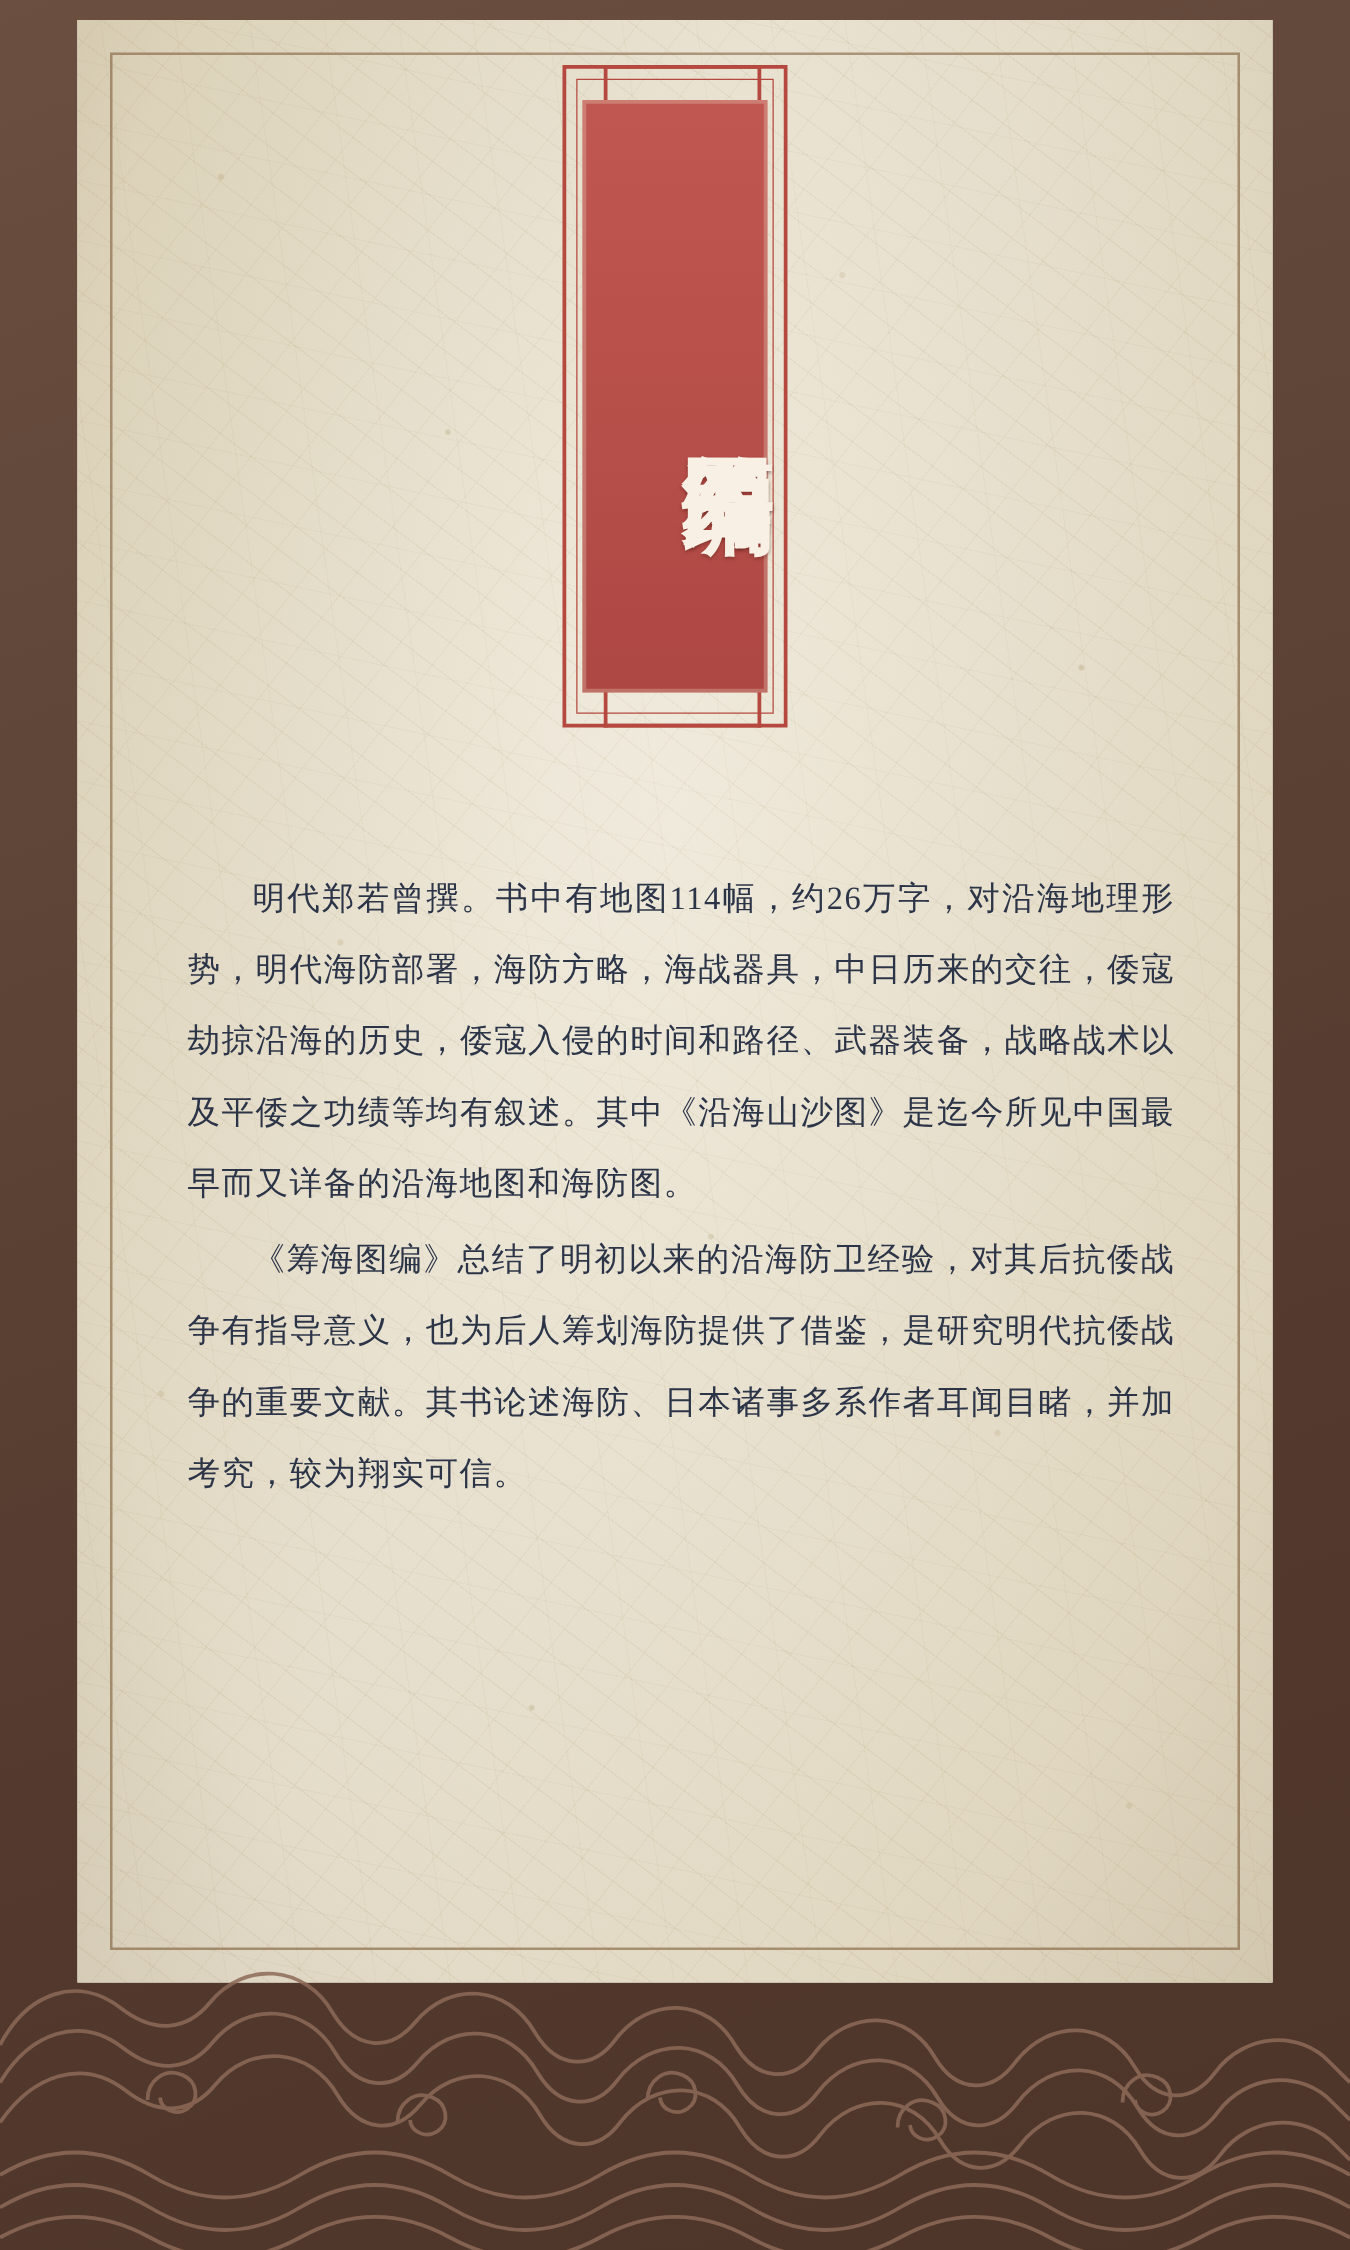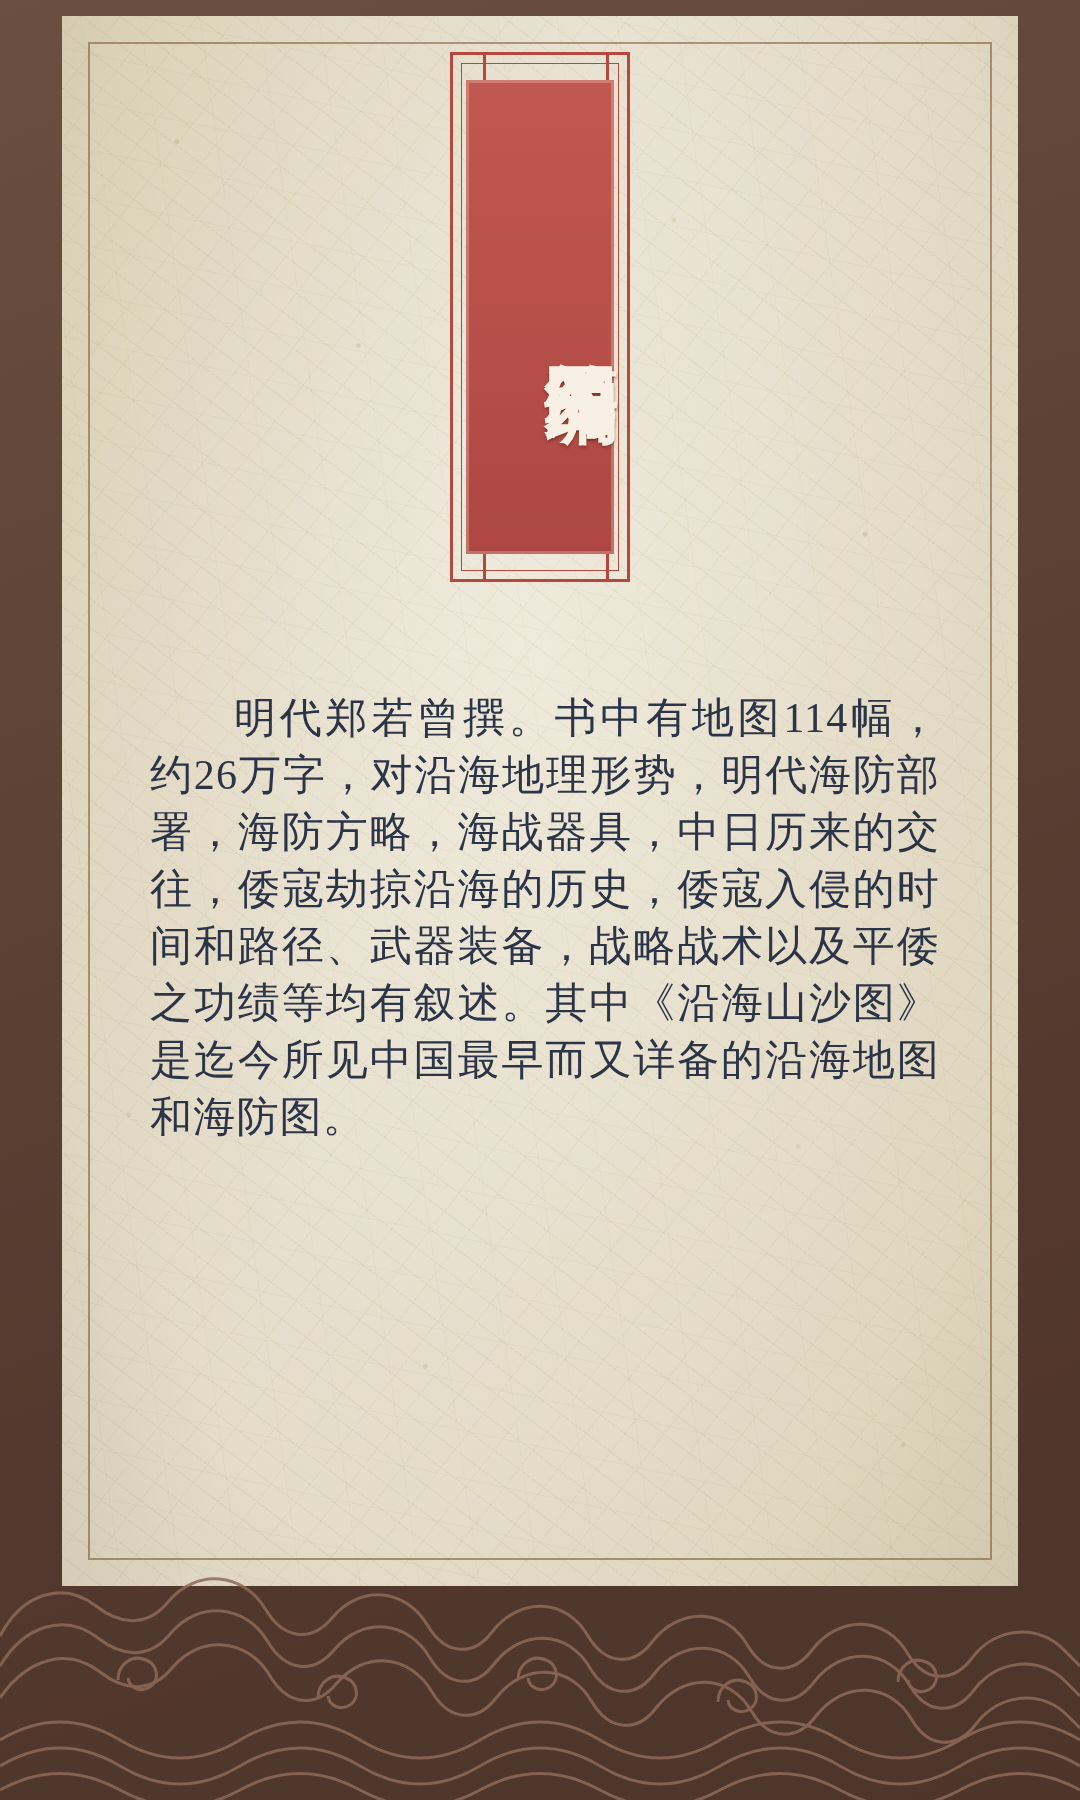--- a/index.html
+++ b/index.html
@@ -146,21 +146,21 @@
   }
 
   
   .body-text {
     position: absolute;
     left: 150px;
     top: 690px;
     width: 790px;
     color: #2c3448;
     font-family: "Liberation Serif", serif;
-    font-size: 42px;
+    font-size: 26px;
     line-height: 57px;
     letter-spacing: 1.2px;
     text-align: justify;
     z-index: 3;
   }
   .body-text p {
     margin: 0 0 4px 0;
     text-indent: 2em;
   }
 
@@ -188,20 +188,21 @@
     <div class="plaque-outline">
       <div class="notch top"></div>
       <div class="notch bottom"></div>
     </div>
     <div class="plaque-body"></div>
     <div class="plaque-title">筹海图编</div>
   </div>
 
   <div class="body-text">
     <p>明代郑若曾撰。书中有地图114幅，约26万字，对沿海地理形势，明代海防部署，海防方略，海战器具，中日历来的交往，倭寇劫掠沿海的历史，倭寇入侵的时间和路径、武器装备，战略战术以及平倭之功绩等均有叙述。其中《沿海山沙图》是迄今所见中国最早而又详备的沿海地图和海防图。</p>
+    <p>《筹海图编》总结了明初以来的沿海防卫经验，对其后抗倭战争有指导意义，也为后人筹划海防提供了借鉴，是研究明代抗倭战争的重要文献。其书论述海防、日本诸事多系作者耳闻目睹，并加考究，较为翔实可信。</p>
   </div>
 
   <div class="waves">
     <svg viewBox="0 0 1080 260" preserveAspectRatio="none" aria-hidden="true">
       <g fill="none" stroke="#8d6a58" stroke-width="3" opacity="0.85">
 
         <path d="M0,96 C22,54 62,40 96,66 C124,88 150,84 168,62 C196,28 244,32 266,70 C284,100 312,102 332,78 C360,44 406,48 428,86 C446,116 474,116 492,92 C520,56 566,58 588,96 C606,126 634,126 652,102 C680,66 726,68 748,106 C766,136 794,134 812,110 C840,74 886,76 908,114 C926,144 954,142 972,118 C996,86 1040,84 1064,110 L1080,126"></path>
         <path d="M0,126 C24,86 64,72 98,98 C126,120 152,116 170,94 C198,60 246,64 268,102 C286,132 314,134 334,110 C362,76 408,80 430,118 C448,148 476,148 494,124 C522,88 568,90 590,128 C608,158 636,158 654,134 C682,98 728,100 750,138 C768,168 796,166 814,142 C842,106 888,108 910,146 C928,176 956,174 974,150 C998,118 1042,116 1066,142 L1080,156"></path>
         <path d="M0,158 C26,120 66,106 100,132 C128,154 154,150 172,128 C200,94 248,98 270,136 C288,166 316,168 336,144 C364,110 410,114 432,152 C450,182 478,182 496,158 C524,122 570,124 592,162 C610,192 638,192 656,168 C684,132 730,134 752,172 C770,202 798,200 816,176 C844,140 890,142 912,180 C930,210 958,208 976,184 C1000,152 1044,150 1068,176 L1080,188"></path>
 

